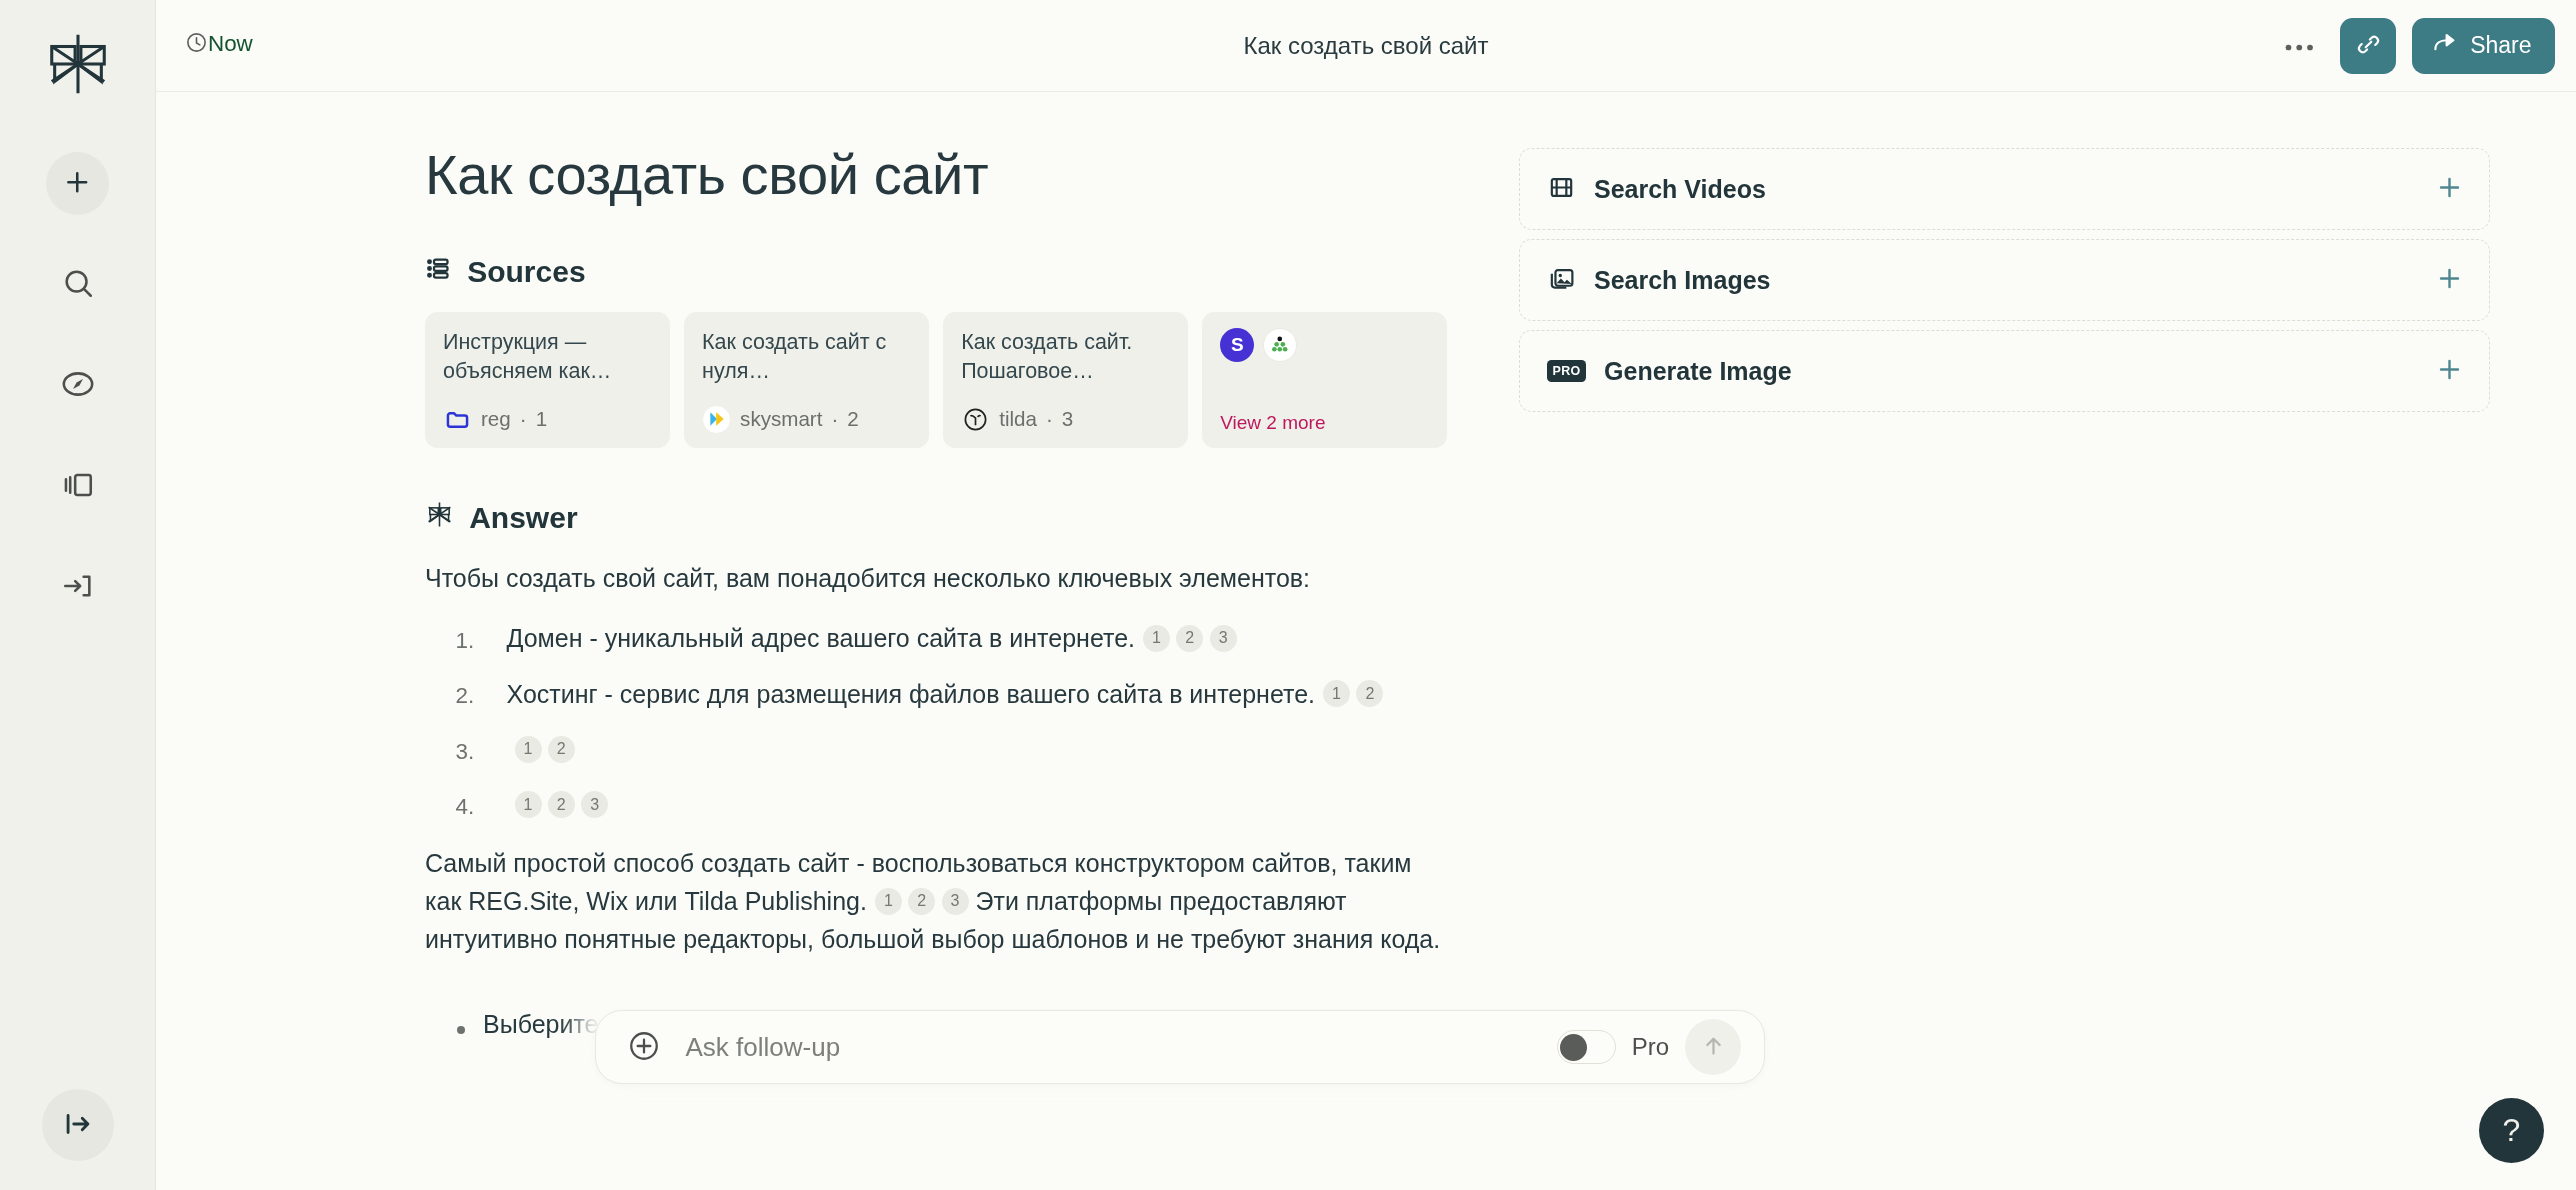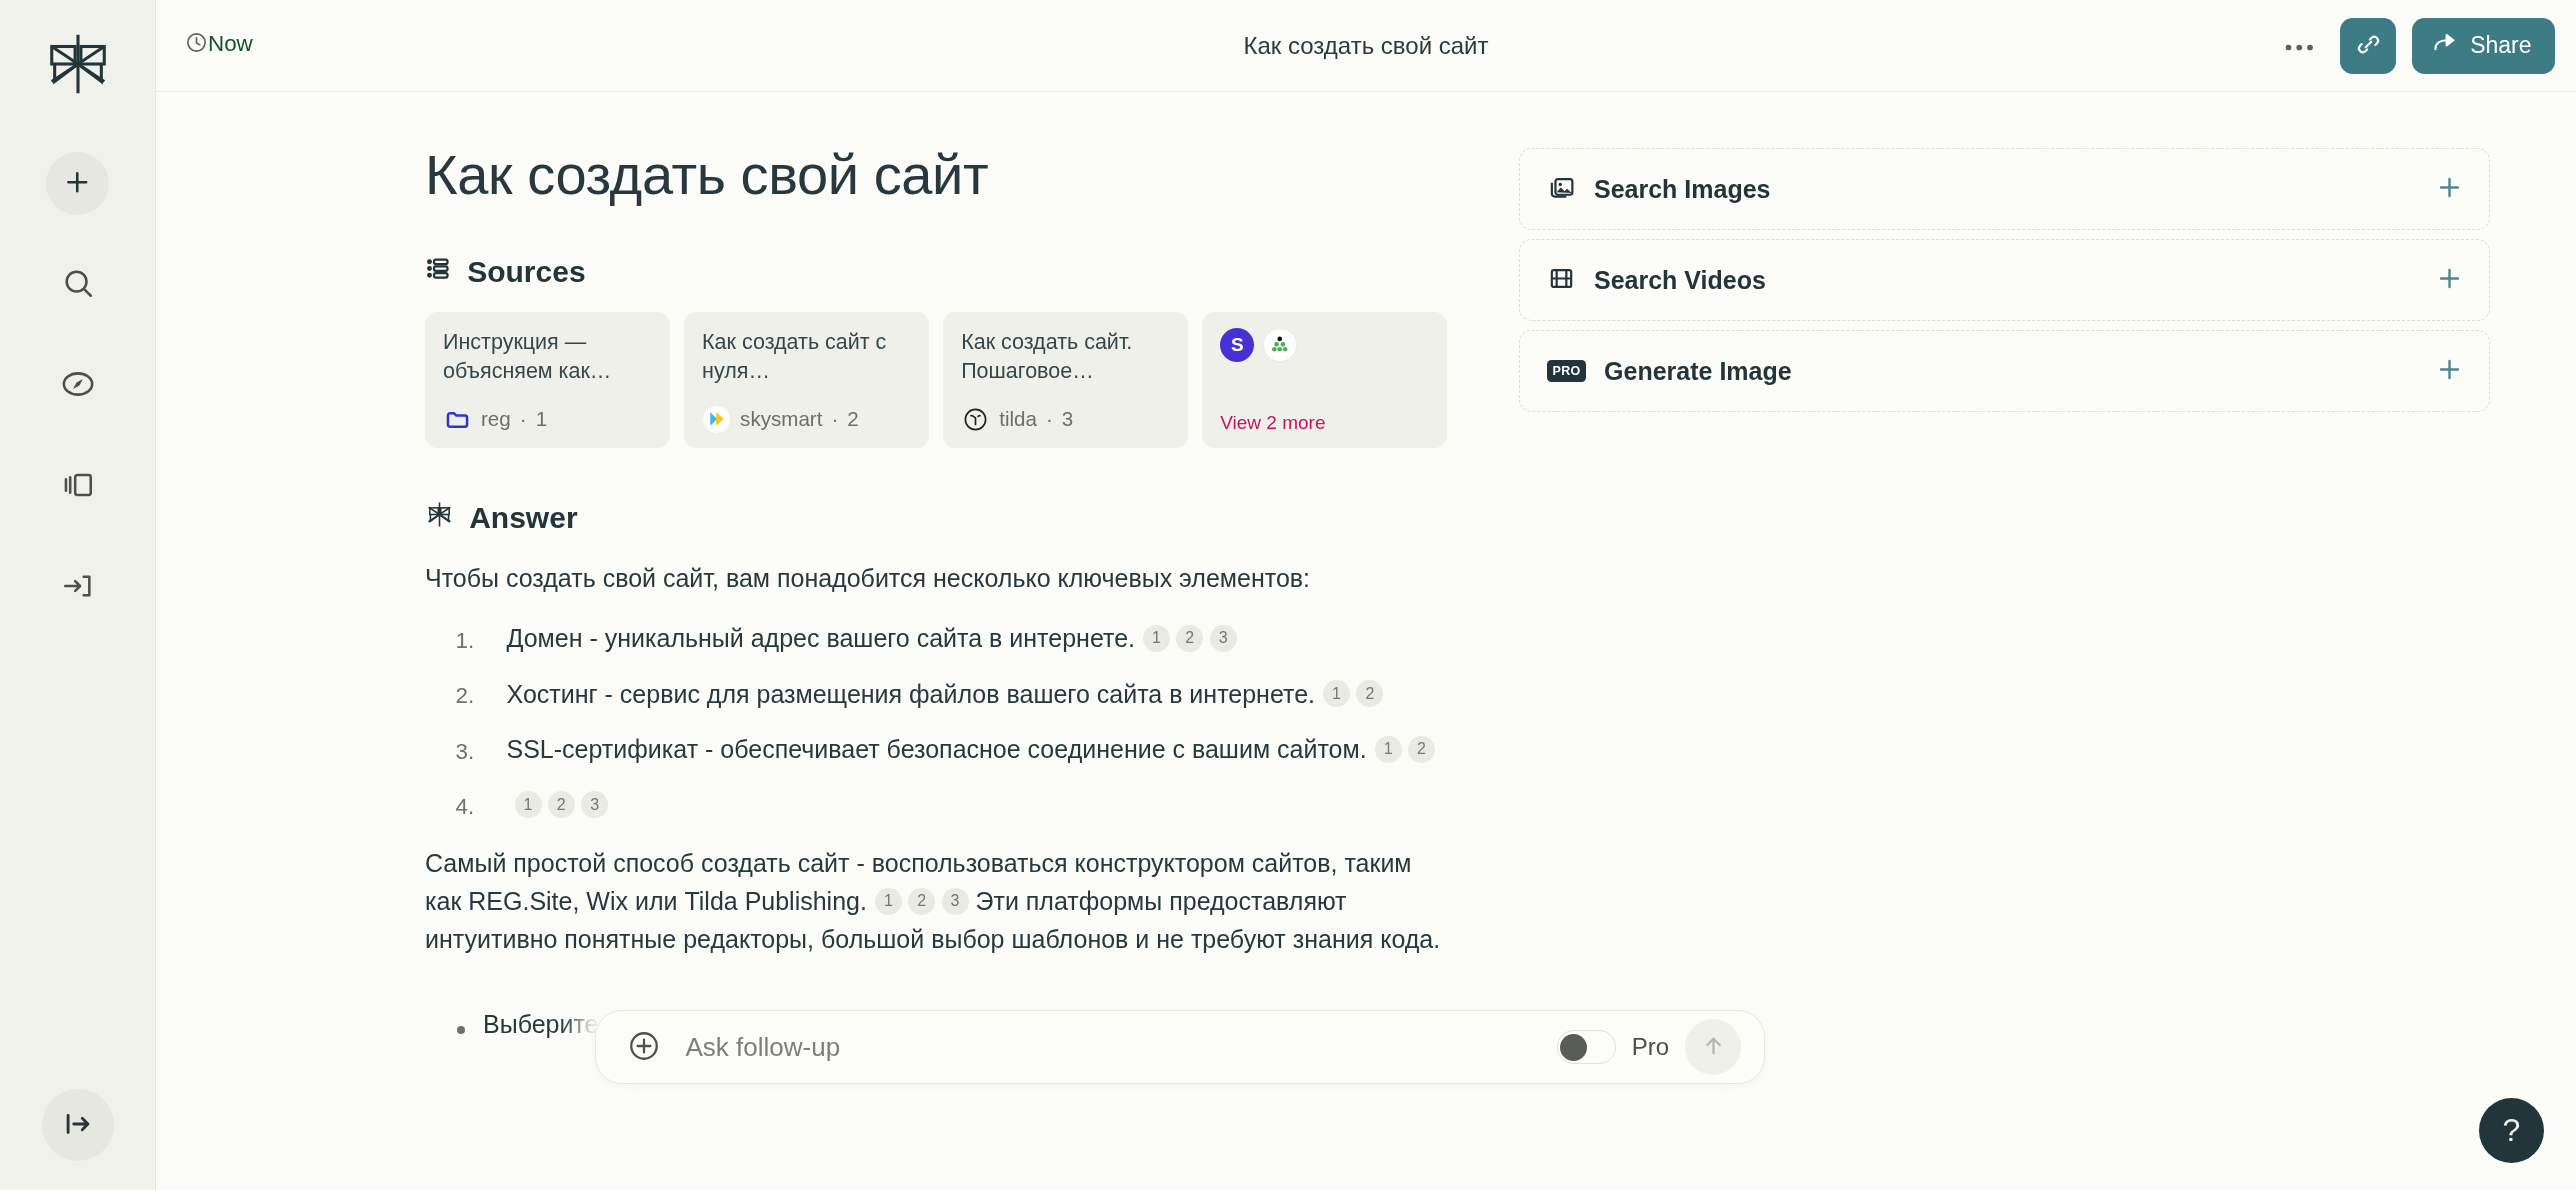--- a/index.html
+++ b/index.html
@@ -407,21 +407,21 @@
           </li>
           <li>
             <span class="li-num">2.</span>
             <span class="li-body"><span>Хостинг - сервис для размещения файлов вашего сайта в интернете.</span><span class="cites">
                   <span class="cite">1</span>
                   <span class="cite">2</span>
                 </span></span>
           </li>
           <li>
             <span class="li-num">3.</span>
-            <span class="li-body"><span>SSL-сертификат - обеспечивает безопасное соединение с вашим сайтом.</span><span class="cites">
+            <span class="li-body"><span class="cites">
                   <span class="cite">1</span>
                   <span class="cite">2</span>
                 </span></span>
           </li>
           <li>
             <span class="li-num">4.</span>
             <span class="li-body"><span class="cites">
                   <span class="cite">1</span>
                   <span class="cite">2</span>
                   <span class="cite">3</span>
@@ -442,43 +442,43 @@
             <span class="bullet-dot"></span>
             <span>Выберите подходящий шаблон</span>
           </li>
         </ul>
       </div>
 
       <div class="col-right">
 
         <div class="action-card">
           <span>
+            <svg width="29" height="29" viewBox="0 0 24 24" fill="none" stroke="#22353a" stroke-width="1.8">
+              <rect x="4" y="5" width="16" height="14" rx="1.5"></rect>
+              <path d="M8 5v14M16 5v14M4 12h16"></path>
+            </svg>
+          </span>
+          <span class="action-label">Search Videos</span>
+          <span class="action-plus">
+            <svg width="29" height="29" viewBox="0 0 24 24" fill="none" stroke="#4f8790" stroke-width="2" stroke-linecap="round">
+              <path d="M12 5v14M5 12h14"></path>
+            </svg>
+          </span>
+        </div>
+
+        <div class="action-card">
+          <span>
             <svg width="29" height="29" viewBox="0 0 24 24" fill="none" stroke="#22353a" stroke-width="1.8" stroke-linejoin="round">
               <rect x="7" y="5" width="14" height="13" rx="2"></rect>
               <path d="M4 8v9a2.5 2.5 0 002.5 2.5H16"></path>
               <circle cx="11" cy="9.5" r="1.4" fill="#22353a" stroke="none"></circle>
               <path d="M8 16l3.5-4 3 3 2-2 4 3.5" fill="#22353a" stroke="none"></path>
             </svg>
           </span>
           <span class="action-label">Search Images</span>
-          <span class="action-plus">
-            <svg width="29" height="29" viewBox="0 0 24 24" fill="none" stroke="#4f8790" stroke-width="2" stroke-linecap="round">
-              <path d="M12 5v14M5 12h14"></path>
-            </svg>
-          </span>
-        </div>
-
-        <div class="action-card">
-          <span>
-            <svg width="29" height="29" viewBox="0 0 24 24" fill="none" stroke="#22353a" stroke-width="1.8">
-              <rect x="4" y="5" width="16" height="14" rx="1.5"></rect>
-              <path d="M8 5v14M16 5v14M4 12h16"></path>
-            </svg>
-          </span>
-          <span class="action-label">Search Videos</span>
           <span class="action-plus">
             <svg width="29" height="29" viewBox="0 0 24 24" fill="none" stroke="#4f8790" stroke-width="2" stroke-linecap="round">
               <path d="M12 5v14M5 12h14"></path>
             </svg>
           </span>
         </div>
 
         <div class="action-card">
           <span class="pro-badge">PRO</span>
           <span class="action-label">Generate Image</span>

